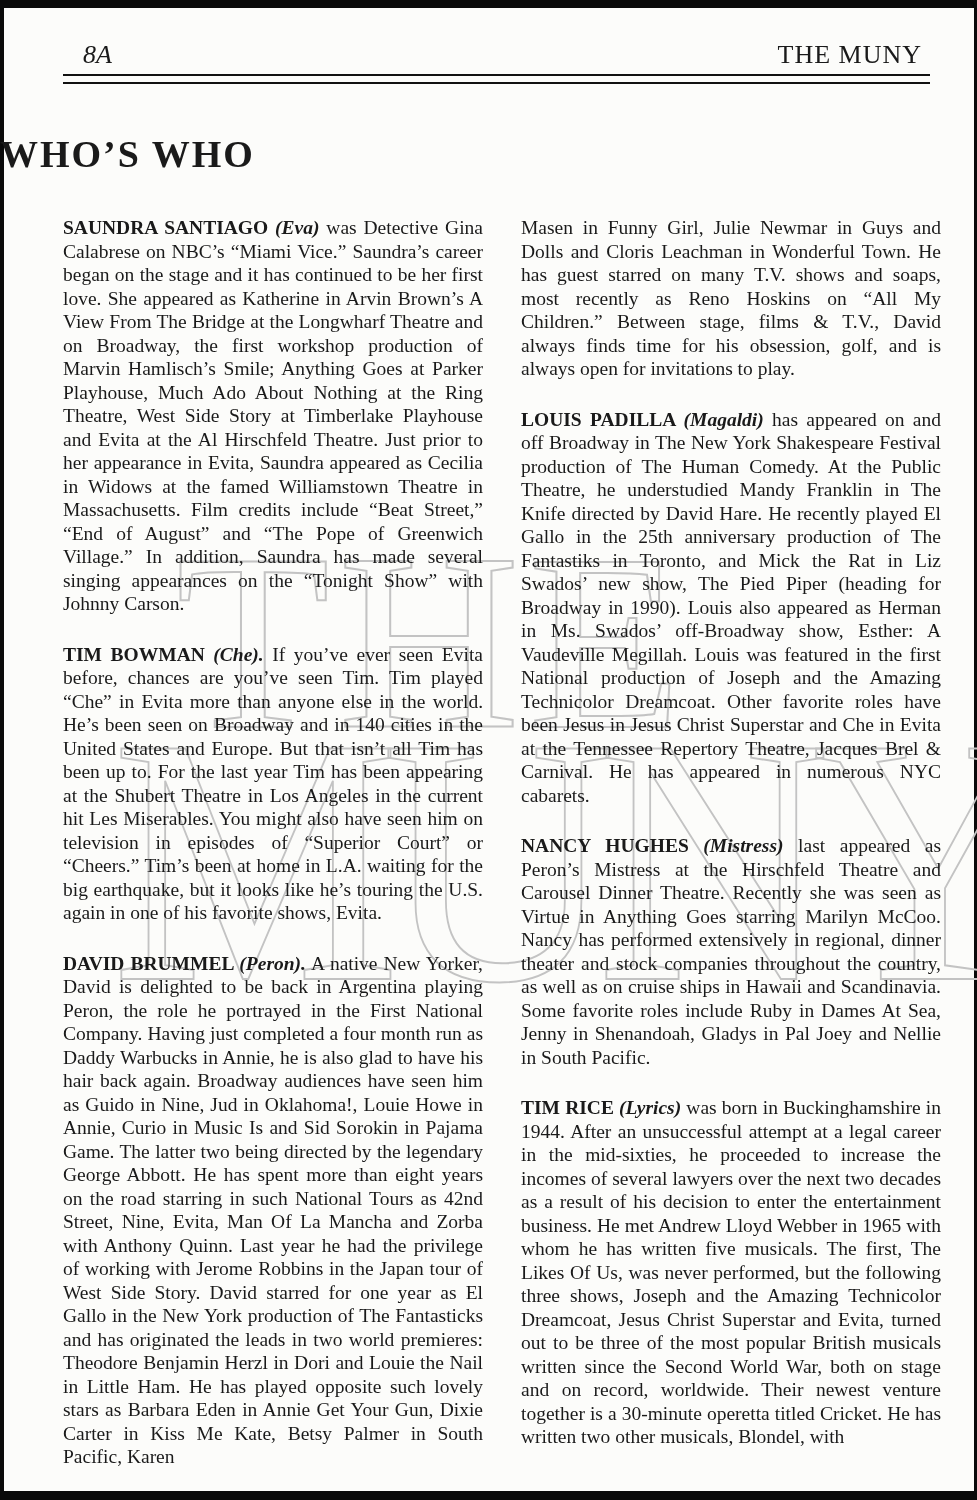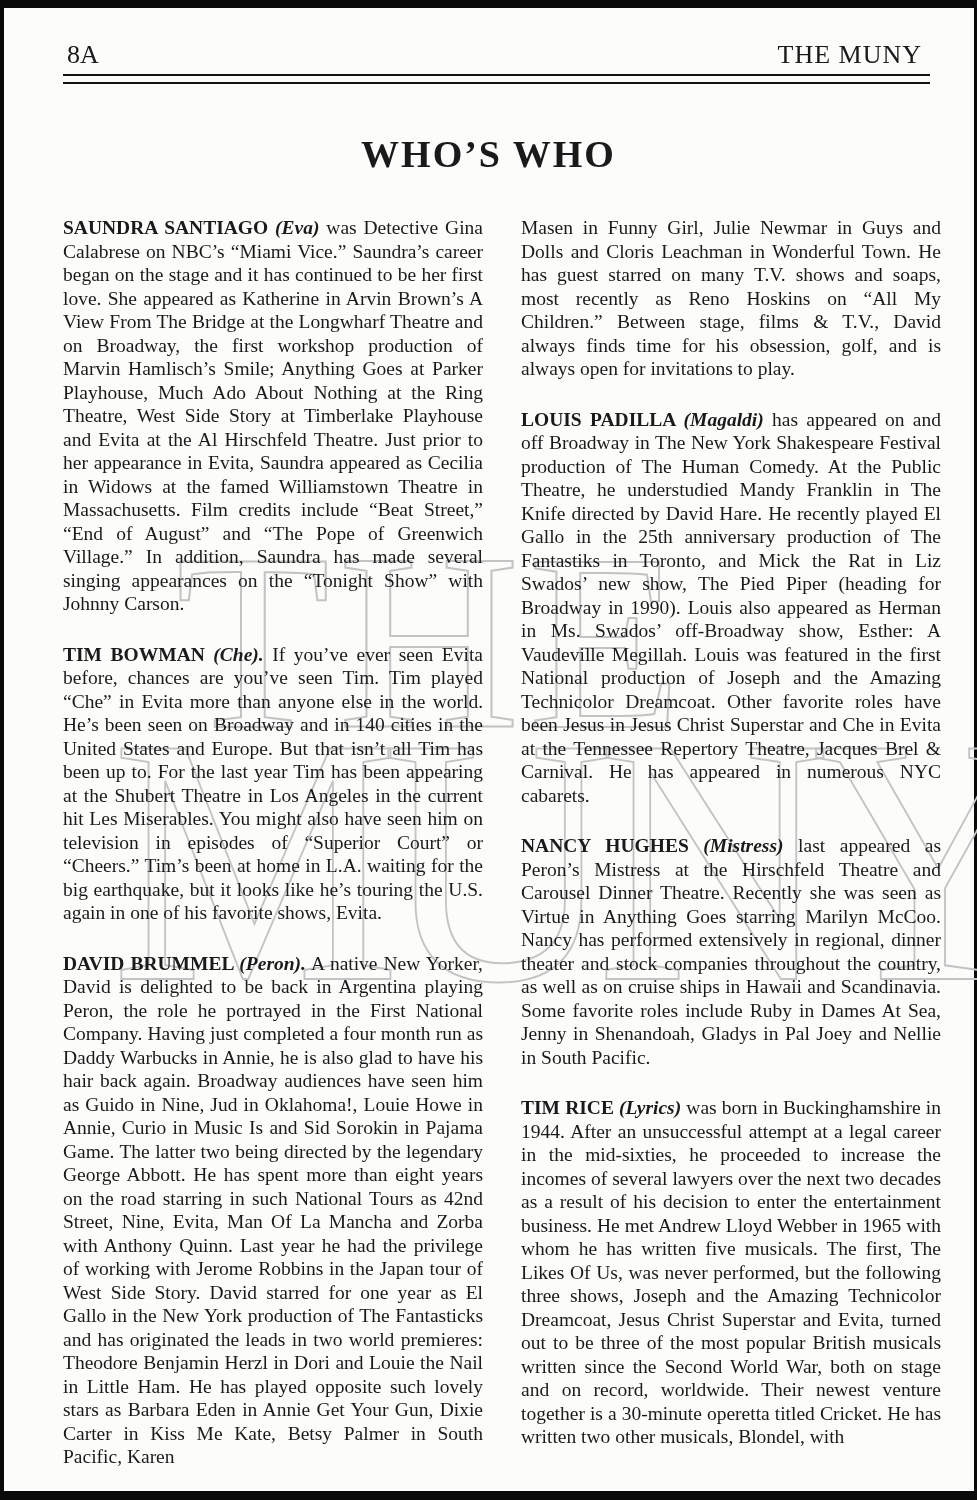--- a/index.html
+++ b/index.html
@@ -29,34 +29,34 @@
     font-family:"Liberation Serif","DejaVu Serif",serif;
     z-index:0;
     user-select:none;
   }
   .wm-line1 { left:176px; top:516px; font-size:252px; letter-spacing:8px;text-align:center; }
   .wm-line2 { left:112px; top:684px; font-size:352px; letter-spacing:-20px;
               transform:scaleX(0.92); transform-origin:left top; }
 
   .page-header { position:absolute; left:63px; right:47px; top:40px; z-index:2; }
   .page-number {
-    position:absolute; left:4px; top:0;
-    font-size:26px;
+    position:absolute; left:20px; top:0;
+    font-style:italic; font-size:26px;
   }
   .publication {
     position:absolute; right:8px; top:0;
     font-size:26px; letter-spacing:1px;text-align:center;
   }
   .rule { position:absolute; left:0; right:0; background:#111; height:2px; }
   .rule-1 { top:34px; }
   .rule-2 { top:42px; }
 
   .title {
     position:absolute; top:132px; left:0; width:100%;
-    margin:0; text-align:center; z-index:2;
+    margin:0; z-index:2;
     font-size:38px; font-weight:bold; letter-spacing:2px;
   }
 
   .columns {
     position:absolute; top:216px; left:63px; width:878px;
     display:flex; gap:38px; z-index:1;
   }
   .column { width:420px; }
   .para {
     margin:0 0 27px 0;

